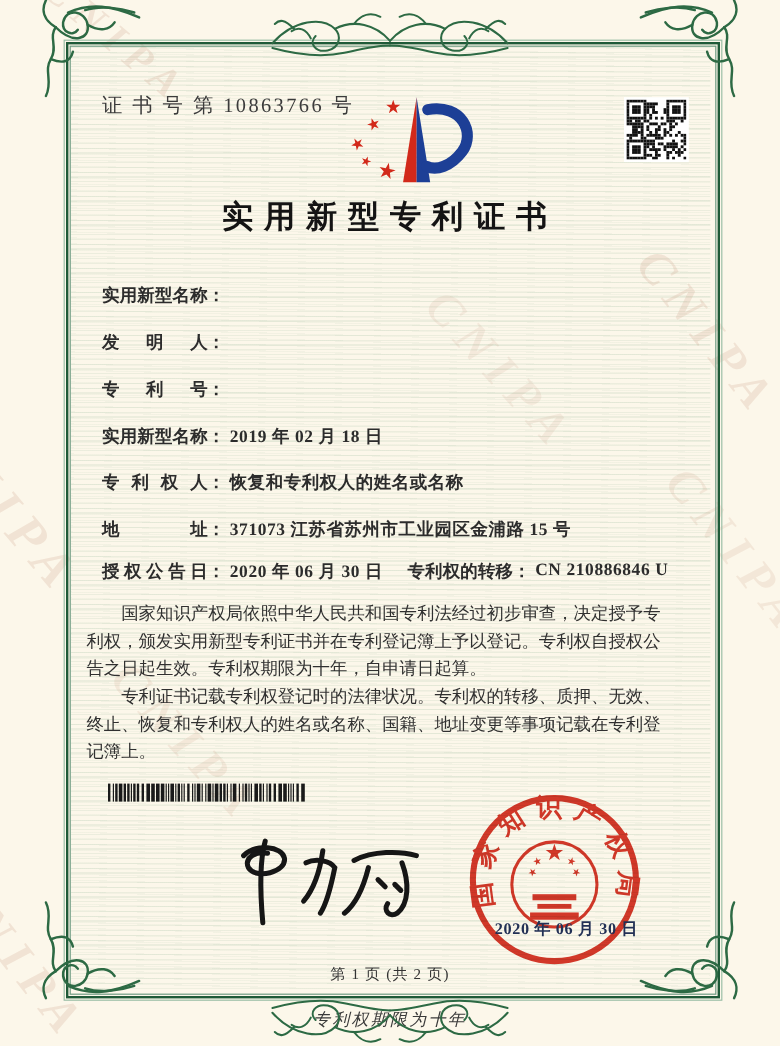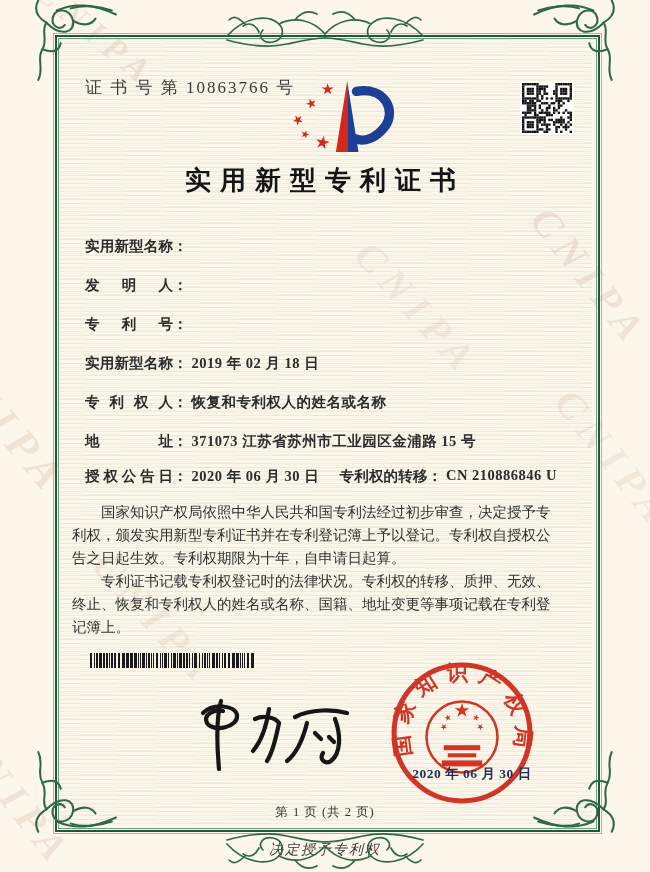--- a/index.html
+++ b/index.html
@@ -524,15 +524,15 @@
       <use href="#star" transform="translate(54,66) scale(3.4) rotate(-30)"></use>
       <use href="#star" transform="translate(90,66) scale(3.4) rotate(30)"></use>
       <rect x="54" y="84" width="36" height="5"></rect>
       <rect x="58" y="92" width="28" height="4"></rect>
       <rect x="52" y="99" width="40" height="6"></rect>
     </g>
   </svg>
   <div class="seal-date">2020 年 06 月 30 日</div>
 
   <div class="pagefoot">第 1 页 (共 2 页)</div>
-  <div class="continuation">决定授予专利权</div>
+  <div class="continuation">专利权期限为十年</div>
 
 </div>
 
 </body></html>

